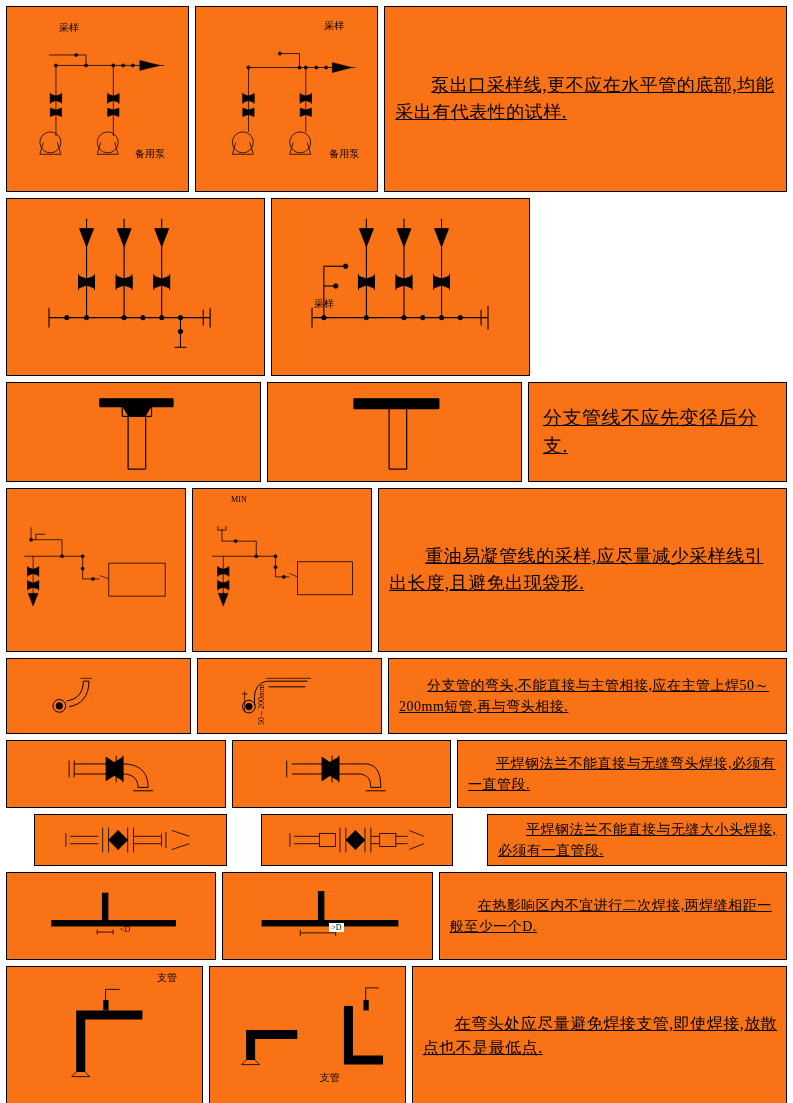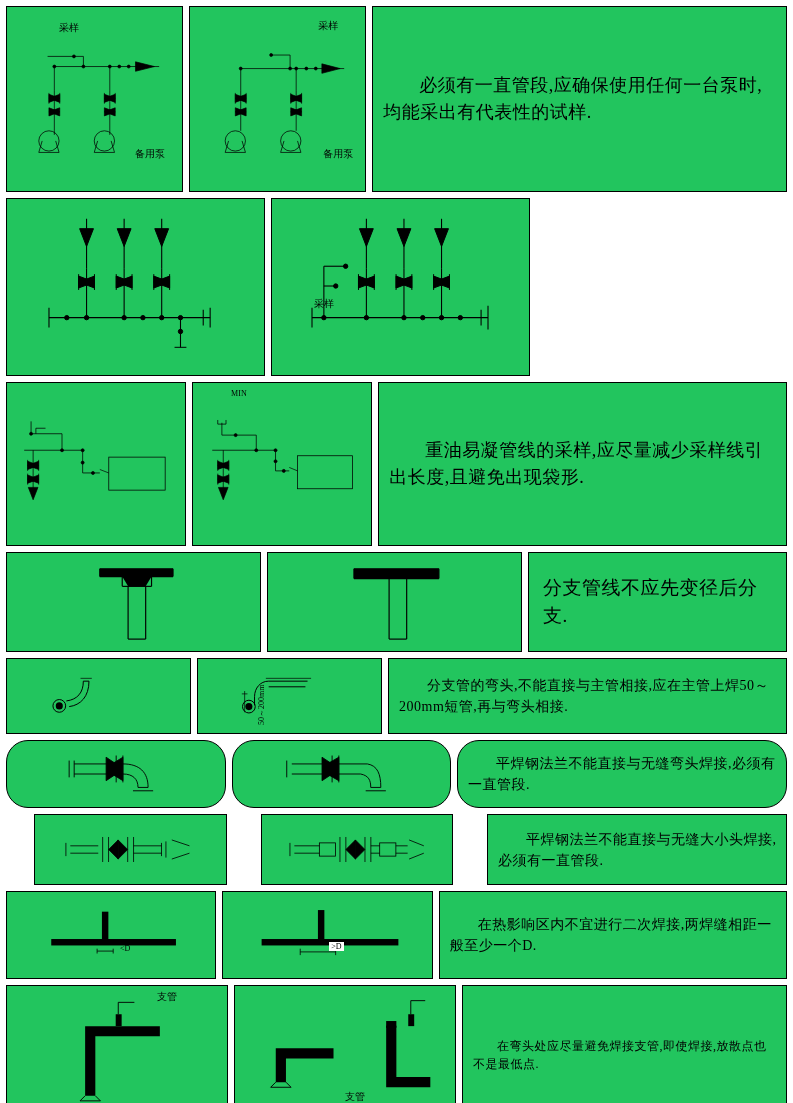--- a/index.html
+++ b/index.html
@@ -19,22 +19,23 @@
   }
   .row{
     display:flex;
     gap:6px;
     flex:0 0 auto;
   }
   .cell{
     border:1px solid #000;
     box-sizing:border-box;
     position:relative;
-    background:#22c55e;
+    background:#f97316;
     overflow:hidden;
+    text-decoration:underline;
   }
   .cell.wrong,.cell.right{
     width:259px;
   }
   .cell.note{
     flex:1 1 auto;
     display:flex;
     align-items:center;
     justify-content:flex-start;
   }
@@ -56,33 +57,33 @@
     white-space:nowrap;
   }
   .lbl.small{font-size:8px;}
   .lbl.rot{transform:rotate(-90deg);transform-origin:left top;}
   
   .r1 .cell{height:186px;}
   .r2 .cell{height:178px;}
   .r3 .cell{height:164px;}
   .r4 .cell{height:100px;}
   .r5 .cell{height:76px;}
-  .r6 .cell{height:68px;border-radius:22px;}
-  .r7 .cell{height:71px;margin-left:28px;}
+  .r6 .cell{height:68px;}
+  .r7 .cell{height:52px;margin-left:28px;}
   .r8 .cell{height:88px;}
   .r9 .cell{height:140px;}
   .r1 .note-text{font-size:18px;}
   .r2 .note-text{font-size:16px;}
   .r3 .note-text{font-size:18px;}
   .r4 .note-text{font-size:19px;text-indent:0;padding-left:14px;}
   .r5 .note-text{font-size:14px;}
   .r6 .note-text{font-size:14px;}
   .r7 .note-text{font-size:14px;}
   .r8 .note-text{font-size:14px;}
-  .r9 .note-text{font-size:12px;}
+  .r9 .note-text{font-size:16px;}
 </style>
 </head>
 <body>
 
 <div class="sheet">
 
   <div class="row r1">
     <div class="cell wrong">
       <svg class="fig" viewBox="0 0 259 186">
         <g stroke="#000" fill="none" stroke-width="1.1">
@@ -175,21 +176,21 @@
           <line x1="83" y1="84" x2="83" y2="100"></line>
           <line x1="149" y1="84" x2="149" y2="100"></line>
           <line x1="165" y1="84" x2="165" y2="100"></line>
         </g>
       </svg>
       <div class="lbl" style="left:128px;top:12px;">采样</div>
       <div class="lbl" style="left:133px;top:140px;">备用泵</div>
     </div>
 
     <div class="cell note">
-      <div class="note-text">必须有一直管段,应确保使用任何一台泵时,均能采出有代表性的试样.</div>
+      <div class="note-text">泵出口采样线,更不应在水平管的底部,均能采出有代表性的试样.</div>
     </div>
   </div>
 
   <div class="row r2">
     <div class="cell wrong">
       <svg class="fig" viewBox="0 0 259 178">
         <g stroke="#000" fill="none" stroke-width="1.1">
           <line x1="80" y1="20" x2="80" y2="70"></line>
           <line x1="118" y1="20" x2="118" y2="70"></line>
           <line x1="156" y1="20" x2="156" y2="70"></line>
@@ -276,102 +277,20 @@
           <line x1="141" y1="76" x2="141" y2="92"></line>
           <line x1="163" y1="76" x2="163" y2="92"></line>
           <line x1="179" y1="76" x2="179" y2="92"></line>
         </g>
       </svg>
       <div class="lbl" style="left:42px;top:98px;">采样</div>
     </div>
 
   </div>
 
-  <div class="row r3">
-    <div class="cell wrong">
-      <svg class="fig" viewBox="0 0 259 164">
-        <g stroke="#000" fill="none" stroke-width="1.1">
-          <line x1="35" y1="20" x2="35" y2="38"></line>
-          <line x1="35" y1="38" x2="80" y2="38"></line>
-          <line x1="80" y1="38" x2="80" y2="62"></line>
-          <line x1="25" y1="62" x2="110" y2="62"></line>
-          <line x1="42" y1="30" x2="56" y2="30"></line>
-          <line x1="42" y1="30" x2="42" y2="38"></line>
-          <line x1="38" y1="62" x2="38" y2="130"></line>
-          <line x1="110" y1="62" x2="110" y2="95"></line>
-          <line x1="110" y1="95" x2="135" y2="95"></line>
-          <rect x="148" y="72" width="82" height="48"></rect>
-        </g>
-        <g stroke="#000" fill="#000" stroke-width="1">
-          <polygon points="30,84 46,78 46,90"></polygon>
-          <polygon points="46,84 30,78 30,90"></polygon>
-          <polygon points="30,104 46,98 46,110"></polygon>
-          <polygon points="46,104 30,98 30,110"></polygon>
-          <polygon points="31,116 45,116 38,134"></polygon>
-          <circle cx="35" cy="38" r="2.2"></circle>
-          <circle cx="80" cy="62" r="2.2"></circle>
-          <circle cx="110" cy="62" r="2.2"></circle>
-          <circle cx="110" cy="80" r="2.2"></circle>
-          <circle cx="125" cy="95" r="2.2"></circle>
-        </g>
-        <g stroke="#000" stroke-width="1">
-          <line x1="30" y1="76" x2="30" y2="92"></line>
-          <line x1="46" y1="76" x2="46" y2="92"></line>
-          <line x1="30" y1="96" x2="30" y2="112"></line>
-          <line x1="46" y1="96" x2="46" y2="112"></line>
-          <line x1="135" y1="90" x2="148" y2="95"></line>
-        </g>
-      </svg>
-
-    </div>
-
-    <div class="cell right">
-      <svg class="fig" viewBox="0 0 259 164">
-        <g stroke="#000" fill="none" stroke-width="1.1">
-          <line x1="42" y1="22" x2="42" y2="40"></line>
-          <line x1="42" y1="40" x2="92" y2="40"></line>
-          <line x1="92" y1="40" x2="92" y2="62"></line>
-          <line x1="28" y1="62" x2="120" y2="62"></line>
-          <line x1="44" y1="62" x2="44" y2="130"></line>
-          <line x1="120" y1="62" x2="120" y2="92"></line>
-          <line x1="120" y1="92" x2="140" y2="92"></line>
-          <rect x="152" y="70" width="80" height="48"></rect>
-          <line x1="36" y1="24" x2="48" y2="24"></line>
-          <line x1="36" y1="24" x2="36" y2="18"></line>
-          <line x1="48" y1="24" x2="48" y2="18"></line>
-        </g>
-        <g stroke="#000" fill="#000" stroke-width="1">
-          <polygon points="36,84 52,78 52,90"></polygon>
-          <polygon points="52,84 36,78 36,90"></polygon>
-          <polygon points="36,104 52,98 52,110"></polygon>
-          <polygon points="52,104 36,98 36,110"></polygon>
-          <polygon points="37,116 51,116 44,134"></polygon>
-          <circle cx="62" cy="40" r="2.2"></circle>
-          <circle cx="92" cy="62" r="2.2"></circle>
-          <circle cx="120" cy="62" r="2.2"></circle>
-          <circle cx="120" cy="78" r="2.2"></circle>
-          <circle cx="132" cy="92" r="2.2"></circle>
-        </g>
-        <g stroke="#000" stroke-width="1">
-          <line x1="36" y1="76" x2="36" y2="92"></line>
-          <line x1="52" y1="76" x2="52" y2="92"></line>
-          <line x1="36" y1="96" x2="36" y2="112"></line>
-          <line x1="52" y1="96" x2="52" y2="112"></line>
-          <line x1="140" y1="87" x2="152" y2="92"></line>
-        </g>
-      </svg>
-      <div class="lbl small" style="left:38px;top:6px;">MIN</div>
-
-    </div>
-
-    <div class="cell note">
-      <div class="note-text">重油易凝管线的采样,应尽量减少采样线引出长度,且避免出现袋形.</div>
-    </div>
-  </div>
-
   <div class="row r4">
     <div class="cell wrong">
       <svg class="fig" viewBox="0 0 259 100">
         <g stroke="#000" fill="none" stroke-width="1.2">
           <line x1="95" y1="16" x2="170" y2="16"></line>
           <line x1="95" y1="24" x2="170" y2="24"></line>
           <line x1="95" y1="16" x2="95" y2="24"></line>
           <line x1="170" y1="16" x2="170" y2="24"></line>
           <line x1="118" y1="24" x2="118" y2="34"></line>
           <line x1="148" y1="24" x2="148" y2="34"></line>
@@ -399,20 +318,102 @@
           <line x1="124" y1="88" x2="142" y2="88"></line>
         </g>
         <g fill="#000">
           <rect x="88" y="16" width="87" height="10"></rect>
         </g>
       </svg>
     </div>
 
     <div class="cell note">
       <div class="note-text center">分支管线不应先变径后分支.</div>
+    </div>
+  </div>
+
+  <div class="row r3">
+    <div class="cell wrong">
+      <svg class="fig" viewBox="0 0 259 164">
+        <g stroke="#000" fill="none" stroke-width="1.1">
+          <line x1="35" y1="20" x2="35" y2="38"></line>
+          <line x1="35" y1="38" x2="80" y2="38"></line>
+          <line x1="80" y1="38" x2="80" y2="62"></line>
+          <line x1="25" y1="62" x2="110" y2="62"></line>
+          <line x1="42" y1="30" x2="56" y2="30"></line>
+          <line x1="42" y1="30" x2="42" y2="38"></line>
+          <line x1="38" y1="62" x2="38" y2="130"></line>
+          <line x1="110" y1="62" x2="110" y2="95"></line>
+          <line x1="110" y1="95" x2="135" y2="95"></line>
+          <rect x="148" y="72" width="82" height="48"></rect>
+        </g>
+        <g stroke="#000" fill="#000" stroke-width="1">
+          <polygon points="30,84 46,78 46,90"></polygon>
+          <polygon points="46,84 30,78 30,90"></polygon>
+          <polygon points="30,104 46,98 46,110"></polygon>
+          <polygon points="46,104 30,98 30,110"></polygon>
+          <polygon points="31,116 45,116 38,134"></polygon>
+          <circle cx="35" cy="38" r="2.2"></circle>
+          <circle cx="80" cy="62" r="2.2"></circle>
+          <circle cx="110" cy="62" r="2.2"></circle>
+          <circle cx="110" cy="80" r="2.2"></circle>
+          <circle cx="125" cy="95" r="2.2"></circle>
+        </g>
+        <g stroke="#000" stroke-width="1">
+          <line x1="30" y1="76" x2="30" y2="92"></line>
+          <line x1="46" y1="76" x2="46" y2="92"></line>
+          <line x1="30" y1="96" x2="30" y2="112"></line>
+          <line x1="46" y1="96" x2="46" y2="112"></line>
+          <line x1="135" y1="90" x2="148" y2="95"></line>
+        </g>
+      </svg>
+
+    </div>
+
+    <div class="cell right">
+      <svg class="fig" viewBox="0 0 259 164">
+        <g stroke="#000" fill="none" stroke-width="1.1">
+          <line x1="42" y1="22" x2="42" y2="40"></line>
+          <line x1="42" y1="40" x2="92" y2="40"></line>
+          <line x1="92" y1="40" x2="92" y2="62"></line>
+          <line x1="28" y1="62" x2="120" y2="62"></line>
+          <line x1="44" y1="62" x2="44" y2="130"></line>
+          <line x1="120" y1="62" x2="120" y2="92"></line>
+          <line x1="120" y1="92" x2="140" y2="92"></line>
+          <rect x="152" y="70" width="80" height="48"></rect>
+          <line x1="36" y1="24" x2="48" y2="24"></line>
+          <line x1="36" y1="24" x2="36" y2="18"></line>
+          <line x1="48" y1="24" x2="48" y2="18"></line>
+        </g>
+        <g stroke="#000" fill="#000" stroke-width="1">
+          <polygon points="36,84 52,78 52,90"></polygon>
+          <polygon points="52,84 36,78 36,90"></polygon>
+          <polygon points="36,104 52,98 52,110"></polygon>
+          <polygon points="52,104 36,98 36,110"></polygon>
+          <polygon points="37,116 51,116 44,134"></polygon>
+          <circle cx="62" cy="40" r="2.2"></circle>
+          <circle cx="92" cy="62" r="2.2"></circle>
+          <circle cx="120" cy="62" r="2.2"></circle>
+          <circle cx="120" cy="78" r="2.2"></circle>
+          <circle cx="132" cy="92" r="2.2"></circle>
+        </g>
+        <g stroke="#000" stroke-width="1">
+          <line x1="36" y1="76" x2="36" y2="92"></line>
+          <line x1="52" y1="76" x2="52" y2="92"></line>
+          <line x1="36" y1="96" x2="36" y2="112"></line>
+          <line x1="52" y1="96" x2="52" y2="112"></line>
+          <line x1="140" y1="87" x2="152" y2="92"></line>
+        </g>
+      </svg>
+      <div class="lbl small" style="left:38px;top:6px;">MIN</div>
+
+    </div>
+
+    <div class="cell note">
+      <div class="note-text">重油易凝管线的采样,应尽量减少采样线引出长度,且避免出现袋形.</div>
     </div>
   </div>
 
   <div class="row r5">
     <div class="cell wrong">
       <svg class="fig" viewBox="0 0 259 86">
         <g stroke="#000" fill="none" stroke-width="1.4">
           <path d="M108 22 C108 38, 100 48, 84 50"></path>
           <path d="M116 22 C116 44, 104 56, 88 58"></path>
           <line x1="108" y1="22" x2="116" y2="22"></line>

